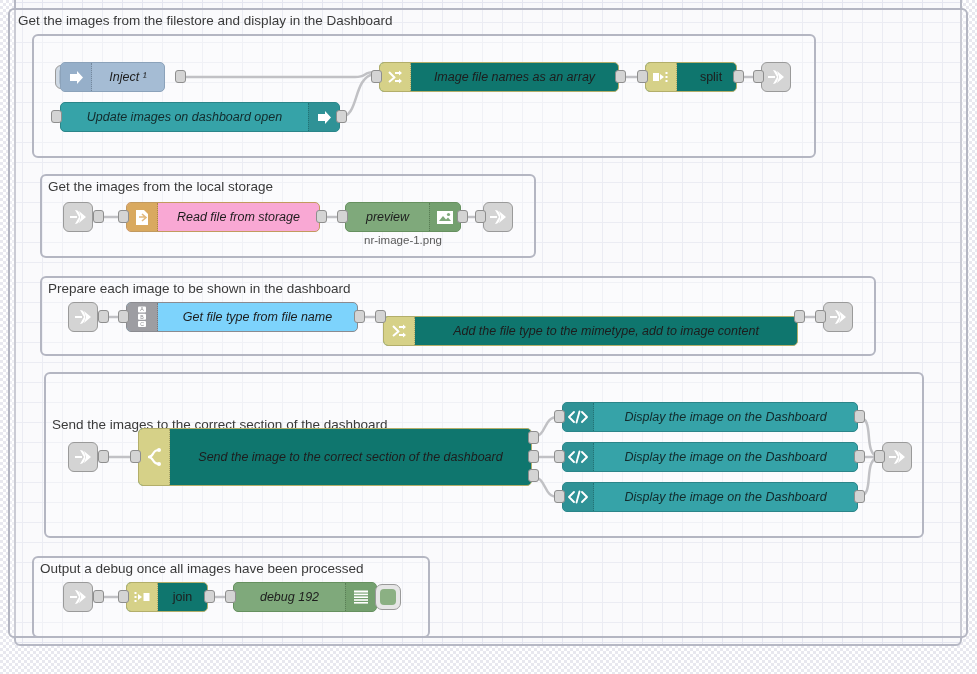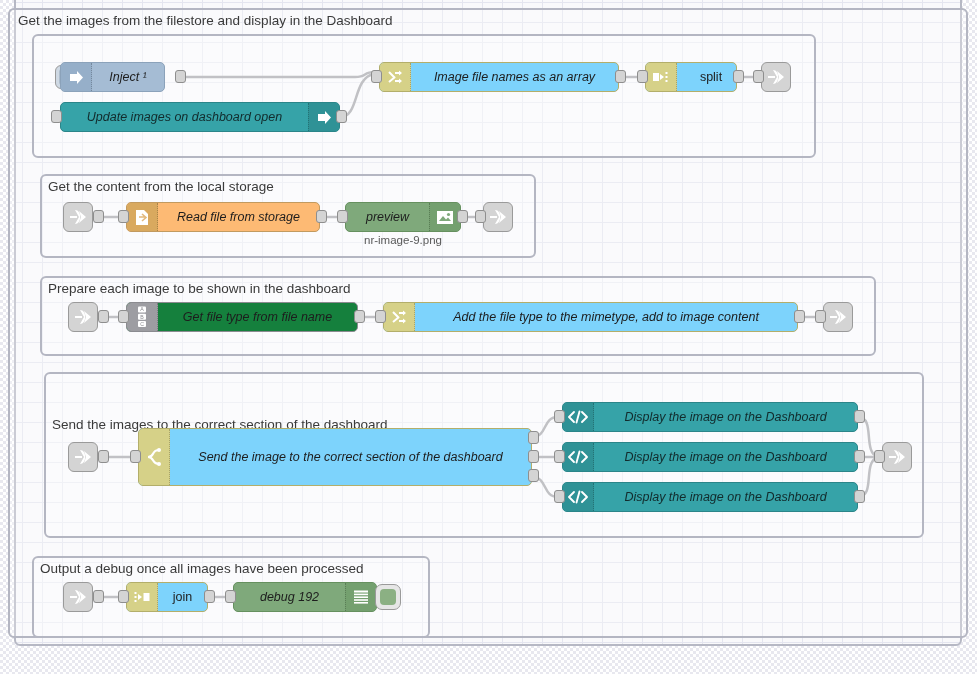--- a/index.html
+++ b/index.html
@@ -68,30 +68,30 @@
     flex:1;
     display:flex;align-items:center;justify-content:center;
     font-size:12.5px;
     font-style:italic;
     color:#1d1d1d;
     padding:0 10px;
     white-space:nowrap;
   }
   .node .lbl.plain{font-style:normal;}
   
-  .n-yellow{background:#7dd3fc;border-color:#b3ae6a;}
+  .n-yellow{background:#0f766e;border-color:#b3ae6a;}
   .n-yellow .ico{background:#d6d188;}
   .n-teal{background:#36a3a8;border-color:#2b8589;}
   .n-teal .ico{background:#2f9296;}
   .n-teal .lbl{color:#122b2c;}
   .n-green{background:#7fa97b;border-color:#66905f;}
   .n-green .ico{background:#74a06f;}
-  .n-orange{background:#fdba74;border-color:#c29a5f;justify-content:flex-end;}
+  .n-orange{background:#f9a8d4;border-color:#c29a5f;justify-content:flex-end;}
   .n-orange .ico{background:#d9a95f;}
-  .n-grey{background:#15803d;border-color:#8b8b90;}
+  .n-grey{background:#7dd3fc;border-color:#8b8b90;}
   .n-grey .ico{background:#9d9da2;}
   .n-blue{background:#a5bcd4;border-color:#8ba2ba;}
   .n-blue .ico{background:#96afc9;}
 
   
   .linknode{
     position:absolute;
     width:30px;height:30px;
     background:#d4d4d4;
     border:1px solid #9a9a9a;
@@ -260,21 +260,21 @@
   <div class="port" style="left:753px;top:70px;"></div>
   <div class="linknode" style="left:761px;top:62px;">
     <svg class="icn" width="20" height="18" viewBox="0 0 20 18">
       <path d="M2 9 L9 9" stroke="#fff" stroke-width="2" fill="none"></path>
       <path d="M7 2 C14 2 14 16 7 16 L11 9 Z" fill="#fff"></path>
       <path d="M11 3 L18 9 L11 15 L13 9 Z" fill="#fff"></path>
     </svg>
   </div>
 
   <div class="group" style="left:40px;top:174px;width:496px;height:84px;"></div>
-  <div class="group-label" style="left:48px;top:178px;">Get the content from the local storage</div>
+  <div class="group-label" style="left:48px;top:178px;">Get the images from the local storage</div>
 
   <div class="linknode" style="left:63px;top:202px;">
     <svg class="icn" width="20" height="18" viewBox="0 0 20 18">
       <path d="M2 9 L9 9" stroke="#fff" stroke-width="2" fill="none"></path>
       <path d="M7 2 C14 2 14 16 7 16 L11 9 Z" fill="#fff"></path>
       <path d="M11 3 L18 9 L11 15 L13 9 Z" fill="#fff"></path>
     </svg>
   </div>
   <div class="port" style="left:93px;top:210px;"></div>
 
@@ -294,21 +294,21 @@
   <div class="node n-green" style="left:345px;top:202px;width:116px;">
     <div class="lbl">preview</div>
     <div class="ico right">
       <svg class="icn" width="18" height="15" viewBox="0 0 18 15">
         <rect x="1" y="1" width="16" height="13" fill="#fff"></rect>
         <path d="M3 11 L7 6 L10 9.5 L12 7.5 L15 11 Z" fill="#7fa97b"></path>
         <circle cx="12.5" cy="4.5" r="1.6" fill="#7fa97b"></circle>
       </svg>
     </div>
   </div>
-  <div class="sublabel" style="left:344px;top:234px;width:118px;text-align:center;">nr-image-9.png</div>
+  <div class="sublabel" style="left:344px;top:234px;width:118px;text-align:center;">nr-image-1.png</div>
   <div class="port" style="left:457px;top:210px;"></div>
 
   <div class="port" style="left:475px;top:210px;"></div>
   <div class="linknode" style="left:483px;top:202px;">
     <svg class="icn" width="20" height="18" viewBox="0 0 20 18">
       <path d="M2 9 L9 9" stroke="#fff" stroke-width="2" fill="none"></path>
       <path d="M7 2 C14 2 14 16 7 16 L11 9 Z" fill="#fff"></path>
       <path d="M11 3 L18 9 L11 15 L13 9 Z" fill="#fff"></path>
     </svg>
   </div>
@@ -335,21 +335,21 @@
         <text x="7" y="5.4" font-size="5.2" text-anchor="middle" fill="#8b8b90" font-family="Liberation Sans, sans-serif">A</text>
         <text x="7" y="12.7" font-size="5.2" text-anchor="middle" fill="#8b8b90" font-family="Liberation Sans, sans-serif">B</text>
         <text x="7" y="20" font-size="5.2" text-anchor="middle" fill="#8b8b90" font-family="Liberation Sans, sans-serif">C</text>
       </svg>
     </div>
     <div class="lbl">Get file type from file name</div>
   </div>
   <div class="port" style="left:354px;top:310px;"></div>
 
   <div class="port" style="left:375px;top:310px;"></div>
-  <div class="node n-yellow" style="left:383px;top:302px;width:415px;text-align:right;">
+  <div class="node n-yellow" style="left:383px;top:316px;width:415px;text-align:right;">
     <div class="ico">
       <svg class="icn" width="17" height="17" viewBox="0 0 17 17">
         <path d="M2 3 L8 9 M2 13 L8 8" stroke="#fff" stroke-width="2" fill="none"></path>
         <path d="M8 4 L14 4 M8 12 L14 12" stroke="#fff" stroke-width="2" fill="none"></path>
         <path d="M12 1.5 L15 4 L12 6.5 Z M12 9.5 L15 12 L12 14.5 Z" fill="#fff"></path>
       </svg>
     </div>
     <div class="lbl">Add the file type to the mimetype, add to image content</div>
   </div>
   <div class="port" style="left:794px;top:310px;"></div>

